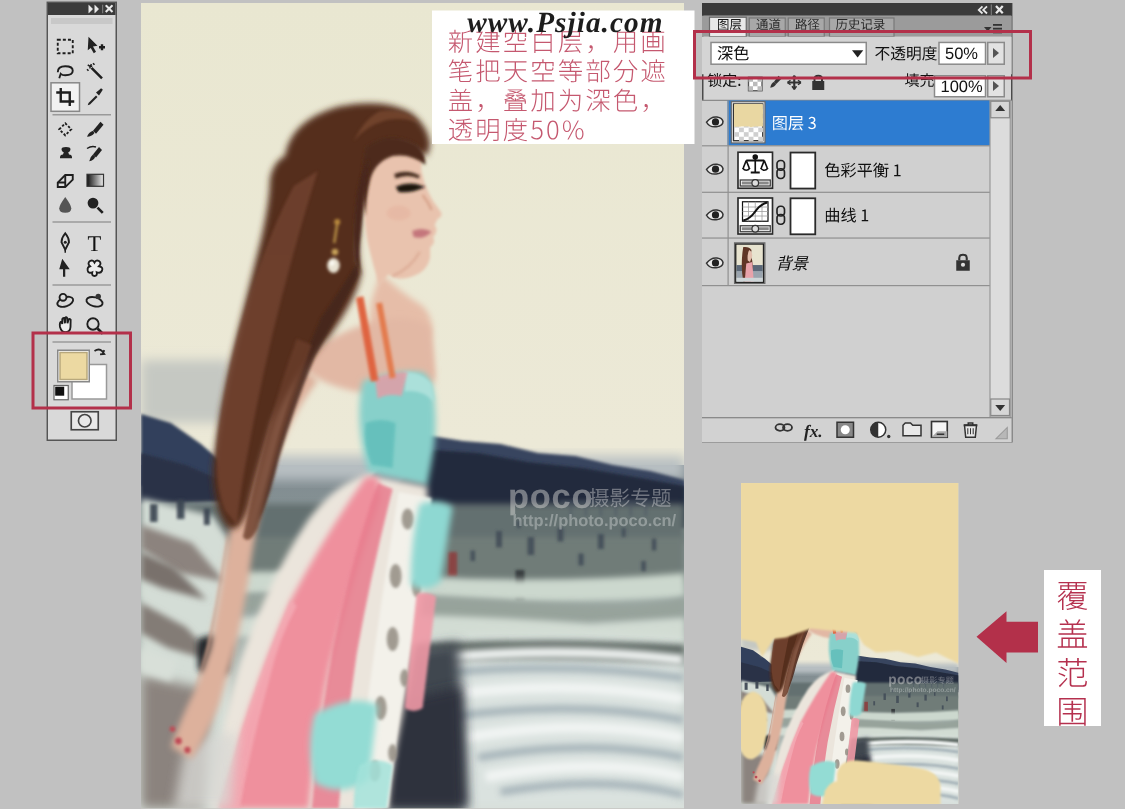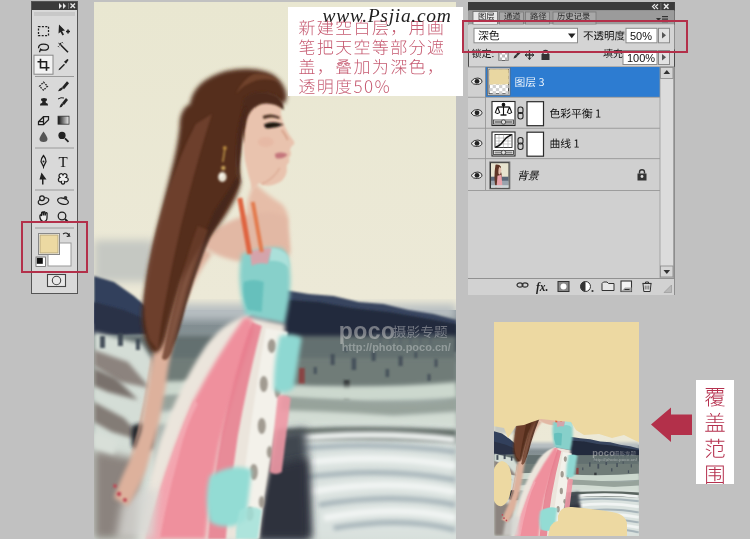--- a/index.html
+++ b/index.html
@@ -306,21 +306,21 @@
 <div class="abs" style="left:20.8px;top:221.4px;width:66.8px;height:51.7px;border:2.4px solid #b3304a;box-sizing:border-box;"></div>
 
 <div class="abs" style="left:287.5px;top:7px;width:175.5px;height:89px;background:#fff;">
 <svg class="abs" style="left:0;top:0" width="175.5" height="89" viewBox="0 0 175.5 89">
 <path d="M12.7 15.8C13.1 16.6 13.4 17.8 13.5 18.5L14.2 18.3C14.1 17.6 13.8 16.5 13.4 15.7ZM17.1 15.6C16.9 16.4 16.5 17.6 16.2 18.3L16.9 18.5C17.2 17.8 17.6 16.7 17.9 15.8ZM25.7 13.1C24.5 13.6 22.5 14.2 20.7 14.6L19.9 14.3V20.2C19.9 22.7 19.7 25.6 17.4 27.8C17.6 27.9 17.9 28.2 18 28.4C20.4 26 20.7 22.8 20.7 20.2V19.4H23.7V28.2H24.5V19.4H26.6V18.7H20.7V15.3C22.7 14.9 24.9 14.3 26.3 13.7ZM14.9 12.9V14.7H11.6V15.5H19V14.7H15.7V12.9ZM11.4 18.7V19.4H14.9V21.4H11.4V22.2H14.7C13.8 23.8 12.4 25.5 11.1 26.3C11.3 26.5 11.5 26.7 11.7 26.9C12.7 26.1 14 24.6 14.9 23.1V28.2H15.7V23.5C16.5 24.2 17.7 25.3 18.1 25.7L18.6 25.1C18.2 24.7 16.3 23.2 15.7 22.7V22.2H19.1V21.4H15.7V19.4H19.2V18.7Z M35.4 14.4V15.1H39.1V16.6H34.2V17.4H39.1V18.9H35.3V19.6H39.1V21.2H35.2V21.9H39.1V23.6H34.4V24.3H39.1V26.3H39.9V24.3H44.7V23.6H39.9V21.9H43.9V21.2H39.9V19.6H43.8V17.4H45V16.6H43.8V14.4H39.9V13H39.1V14.4ZM39.9 17.4H42.9V18.9H39.9ZM39.9 16.6V15.1H42.9V16.6ZM31.1 21.2 30.4 21.5C30.8 22.9 31.4 24 32 24.9C31.4 26.1 30.5 27 29.5 27.7C29.7 27.8 30 28.1 30.2 28.3C31.1 27.6 31.9 26.7 32.6 25.5C34.4 27.3 36.9 27.8 40.1 27.8H44.7C44.8 27.6 44.9 27.2 45.1 27C44.4 27 40.6 27 40.1 27C37.1 27 34.6 26.6 33 24.8C33.7 23.3 34.2 21.4 34.5 19L34 18.9L33.9 18.9H31.5C32.4 17.2 33.3 15.4 33.9 14.2L33.3 14L33.2 14.1H29.6V14.8H32.7C32 16.3 30.9 18.5 30 20.2L30.7 20.4L31.1 19.6H33.6C33.4 21.4 33 22.9 32.4 24.1C31.9 23.3 31.4 22.4 31.1 21.2Z M48.6 14.8V18H49.4V15.6H53.3C53 18.3 52 19.8 48.4 20.6C48.6 20.7 48.8 21.1 48.9 21.3C52.7 20.4 53.8 18.7 54.1 15.6H57.1V19.3C57.1 20.3 57.4 20.5 58.7 20.5C58.9 20.5 61.1 20.5 61.3 20.5C62.3 20.5 62.6 20.2 62.7 18.6C62.5 18.6 62.1 18.5 61.9 18.3C61.9 19.6 61.8 19.8 61.3 19.8C60.8 19.8 59 19.8 58.7 19.8C58 19.8 57.9 19.7 57.9 19.3V15.6H61.9V17.6H62.8V14.8H56V12.9H55.2V14.8ZM48.2 26.9V27.7H63.1V26.9H56V23H61.6V22.2H50V23H55.2V26.9Z M73.4 12.8C73.1 13.7 72.7 14.9 72.3 15.7H68.2V28.3H69V27H79V28.2H79.8V15.7H73.2C73.5 15 73.9 13.9 74.3 13.1ZM69 26.2V21.7H79V26.2ZM69 20.9V16.6H79V20.9Z M89 19.3V20.1H98.6V19.3ZM87.2 14.5H97.9V16.9H87.2ZM86.3 13.8V18.7C86.3 21.4 86.2 25.1 84.5 27.8C84.7 27.9 85.1 28.1 85.2 28.2C86.9 25.5 87.2 21.5 87.2 18.7V17.6H98.7V13.8ZM88.5 27.9C89 27.7 89.7 27.6 97.7 27.2L98.4 28.4L99.1 28C98.5 26.9 97.3 25.1 96.2 23.7L95.5 24C96.1 24.7 96.7 25.6 97.2 26.5L89.7 26.9C90.7 25.8 91.8 24.4 92.8 22.9H99.8V22.2H87.8V22.9H91.7C90.8 24.4 89.6 25.8 89.3 26.2C88.9 26.7 88.5 27 88.2 27C88.3 27.3 88.5 27.7 88.5 27.9Z M104.5 28.5C106.1 27.9 107.2 26.6 107.2 24.8C107.2 23.8 106.8 23.1 106 23.1C105.4 23.1 105 23.4 105 24.1C105 24.8 105.4 25.2 106 25.2C106.1 25.2 106.2 25.1 106.4 25.1C106.3 26.4 105.6 27.3 104.3 27.9Z M123.3 14.1V20.3C123.3 22.7 123.1 25.6 121.2 27.8C121.4 27.9 121.7 28.2 121.9 28.3C123.2 26.8 123.7 24.9 124 22.9H128.7V28.1H129.5V22.9H134.6V26.9C134.6 27.3 134.5 27.4 134.2 27.4C133.8 27.4 132.7 27.4 131.4 27.4C131.5 27.6 131.6 28 131.7 28.2C133.3 28.2 134.3 28.2 134.8 28C135.3 27.9 135.4 27.6 135.4 26.9V14.1ZM124.1 14.9H128.7V18.1H124.1ZM134.6 14.9V18.1H129.5V14.9ZM124.1 18.9H128.7V22.1H124C124.1 21.5 124.1 20.9 124.1 20.3ZM134.6 18.9V22.1H129.5V18.9Z M153.5 16.9V26.4H141.3V16.9H140.5V28.3H141.3V27.2H153.5V28.2H154.3V16.9ZM143.3 17V24.6H151.5V17H147.7V14.8H154.8V14.1H140V14.8H146.9V17ZM144 21.2H147V23.8H144ZM147.7 21.2H150.7V23.8H147.7ZM144 17.8H147V20.4H144ZM147.7 17.8H150.7V20.4H147.7Z" fill="#c5586f"></path>
       <path d="M11.6 44.2 11.7 45 18 44.4V46.2C18 47.4 18.4 47.7 20.1 47.7C20.5 47.7 23.9 47.7 24.3 47.7C25.7 47.7 26 47.2 26.1 45.3C25.9 45.3 25.6 45.2 25.4 45C25.3 46.7 25.1 47 24.3 47C23.6 47 20.6 47 20.1 47C19 47 18.8 46.8 18.8 46.2V44.3L26.4 43.6L26.3 42.8L18.8 43.5V41.4L24.7 40.8L24.6 40.1L18.8 40.6V38.7C20.9 38.4 22.9 38 24.4 37.6L23.8 37C21.3 37.7 16.7 38.3 12.8 38.7C12.9 38.8 13 39.1 13 39.3C14.6 39.2 16.3 39 18 38.8V40.7L12.4 41.3L12.5 42L18 41.4V43.6ZM13.7 32.5C13.2 34.2 12.3 36 11.2 37.1C11.4 37.2 11.8 37.5 11.9 37.6C12.5 36.9 13.1 36 13.6 35H14.8C15.3 35.8 15.7 36.8 15.9 37.5L16.7 37.2C16.5 36.6 16.1 35.7 15.7 35H18.5V34.2H13.9C14.1 33.7 14.3 33.2 14.5 32.6ZM20.2 32.5C19.7 34.2 18.9 35.8 17.8 36.9C18 37 18.3 37.2 18.5 37.4C19.1 36.7 19.6 35.9 20.1 35H21.7C22.1 35.6 22.5 36.4 22.7 37L23.4 36.7C23.2 36.2 22.9 35.5 22.5 35H26.1V34.2H20.5C20.7 33.7 20.9 33.2 21 32.6Z M36.6 34.2H39.5V40.1H36.6ZM35.8 33.4V45.4C35.8 47 36.3 47.4 38.1 47.4C38.5 47.4 42.5 47.4 42.9 47.4C44.7 47.4 45 46.6 45.1 44.3C44.9 44.3 44.6 44.1 44.3 44C44.2 46.1 44.1 46.6 43 46.6C42.1 46.6 38.7 46.6 38.1 46.6C36.8 46.6 36.6 46.4 36.6 45.4V40.9H43.3V42.1H44.1V33.4ZM43.3 40.1H40.3V34.2H43.3ZM32 32.5V36.1H29.8V36.8H32V40.9L29.6 41.7L29.9 42.5L32 41.8V46.8C32 47 31.9 47.1 31.7 47.1C31.5 47.1 30.9 47.1 30.2 47.1C30.3 47.3 30.4 47.7 30.5 47.9C31.4 47.9 32 47.8 32.3 47.7C32.7 47.6 32.8 47.3 32.8 46.8V41.5L35 40.8L34.8 40L32.8 40.7V36.8H34.7V36.1H32.8V32.5Z M48.3 33.9V34.7H55.1V38C55.1 38.4 55.1 38.8 55.1 39.2H48.8V40H55C54.6 42.7 53.2 45.3 48 47.2C48.2 47.4 48.4 47.7 48.5 47.9C53.5 46.1 55.2 43.5 55.7 40.8C57 44.5 59.2 46.8 62.8 47.9C63 47.7 63.2 47.3 63.4 47.2C59.6 46.2 57.4 43.7 56.3 40H62.6V39.2H55.9C56 38.8 56 38.4 56 38V34.7H63V33.9Z M66.9 34.4V37.6H67.7V35.2H71.6C71.3 37.9 70.3 39.4 66.7 40.2C66.9 40.3 67.1 40.7 67.2 40.9C71 40 72.1 38.3 72.5 35.2H75.4V38.9C75.4 39.9 75.8 40.1 77 40.1C77.3 40.1 79.4 40.1 79.7 40.1C80.7 40.1 80.9 39.8 81 38.2C80.8 38.2 80.5 38.1 80.3 37.9C80.2 39.2 80.1 39.4 79.6 39.4C79.2 39.4 77.4 39.4 77 39.4C76.3 39.4 76.2 39.3 76.2 38.9V35.2H80.3V37.2H81.1V34.4H74.4V32.5H73.5V34.4ZM66.5 46.5V47.3H81.5V46.5H74.4V42.6H80V41.8H68.3V42.6H73.5V46.5Z M87.8 44.2C89 45 90.2 46.1 90.8 46.9L91.5 46.3C90.8 45.5 89.5 44.5 88.4 43.8ZM93.6 32.5C93.1 33.9 92.2 35.3 91.2 36.2C91.4 36.3 91.7 36.5 91.8 36.7L91.9 36.6V37.6H86.4V38.4H91.9V40.2H84.7V41H95.4V42.7H85.2V43.5H95.4V46.7C95.4 47 95.4 47 95.1 47.1C94.7 47.1 93.7 47.1 92.4 47C92.5 47.3 92.7 47.6 92.7 47.8C94.2 47.8 95.1 47.8 95.6 47.7C96.1 47.6 96.3 47.3 96.3 46.7V43.5H99.6V42.7H96.3V41H100V40.2H92.8V38.4H98.4V37.6H92.8V36.3H92.2C92.7 35.8 93 35.3 93.4 34.8H94.8C95.4 35.5 95.9 36.3 96.1 36.9L96.8 36.6C96.6 36.1 96.2 35.4 95.7 34.8H99.8V34H93.8C94 33.6 94.2 33.1 94.4 32.6ZM87.1 32.5C86.6 34 85.7 35.5 84.6 36.5C84.8 36.6 85.2 36.8 85.3 37C85.9 36.4 86.4 35.6 86.9 34.8H87.9C88.2 35.4 88.5 36.3 88.6 36.8L89.4 36.5C89.3 36.1 89 35.4 88.8 34.8H92.1V34H87.3C87.5 33.6 87.7 33.1 87.9 32.7Z M103 39.2V39.9H111.8V39.2ZM104.6 35.9C105 36.8 105.3 38 105.4 38.8L106.2 38.6C106.1 37.9 105.7 36.7 105.3 35.8ZM109.6 35.6C109.4 36.5 108.9 37.9 108.6 38.7L109.2 38.9C109.6 38.1 110.1 36.9 110.4 35.9ZM112.6 33.5V47.9H113.4V34.3H117.3C116.7 35.7 115.8 37.6 115 39.1C116.9 40.7 117.4 42 117.5 43.2C117.5 43.8 117.3 44.4 116.9 44.6C116.7 44.8 116.4 44.8 116.1 44.9C115.7 44.9 115.2 44.9 114.6 44.8C114.8 45.1 114.8 45.4 114.9 45.6C115.4 45.7 116 45.7 116.4 45.6C116.8 45.6 117.2 45.5 117.5 45.3C118 44.9 118.3 44.1 118.3 43.2C118.3 42 117.7 40.7 115.9 39C116.7 37.4 117.7 35.4 118.4 33.9L117.8 33.5L117.7 33.5ZM107.1 32.5V34.5H103.5V35.3H111.5V34.5H107.9V32.5ZM104.3 41.6V47.9H105V46.8H109.9V47.8H110.7V41.6ZM105 46V42.4H109.9V46Z M126.2 32.9C125.2 35.5 123.3 37.9 121.1 39.3C121.3 39.5 121.7 39.8 121.8 40C123.9 38.4 125.9 36 127.1 33.1ZM131.8 32.9 131.1 33.2C132.3 35.7 134.5 38.4 136.3 39.8C136.5 39.6 136.8 39.3 137 39.1C135.2 37.9 132.9 35.2 131.8 32.9ZM123.7 39V39.8H127.5C127.1 42.9 126.1 45.9 122 47.3C122.2 47.4 122.4 47.7 122.5 47.9C126.8 46.4 127.9 43.2 128.4 39.8H133.3C133.1 44.5 132.8 46.3 132.3 46.8C132.2 47 132 47 131.6 47C131.2 47 130.1 47 128.9 46.9C129 47.1 129.1 47.4 129.2 47.7C130.2 47.8 131.3 47.8 131.9 47.8C132.4 47.7 132.8 47.6 133.1 47.3C133.7 46.7 133.9 44.8 134.2 39.5C134.2 39.3 134.2 39 134.2 39Z M140 33.3C141 34.1 142.2 35.4 142.7 36.2L143.3 35.8C142.9 34.9 141.7 33.7 140.6 32.9ZM147 42.2C146.7 43.4 146.1 44.6 145.3 45.2L145.8 45.6C146.8 44.9 147.3 43.6 147.6 42.4ZM148.5 42.4C148.7 43.4 148.9 44.6 148.9 45.4L149.6 45.4C149.5 44.6 149.4 43.3 149.2 42.4ZM150.5 42.5C150.9 43.4 151.3 44.6 151.5 45.5L152.1 45.3C152 44.5 151.5 43.2 151.1 42.3ZM152.5 42.3C153.2 43.3 154 44.7 154.3 45.6L155 45.2C154.7 44.4 153.9 43.1 153.1 42.1ZM142.9 39.2H139.8V40H142.1V44.8C141.3 45.6 140.4 46.4 139.6 47L140.1 47.7C140.9 47 141.7 46.2 142.5 45.4C143.6 46.8 145.2 47.4 147.6 47.5C149.4 47.6 153.1 47.5 154.9 47.5C154.9 47.2 155 46.9 155.1 46.7C153.2 46.8 149.4 46.8 147.6 46.8C145.4 46.7 143.7 46 142.9 44.7ZM144.9 34.3V37.9C144.9 39.9 144.7 42.5 143.3 44.5C143.5 44.6 143.8 44.8 144 45C145.4 42.9 145.6 40 145.6 37.9V35H154.9V34.3H150V32.5H149.2V34.3ZM148 35.5V37.3H145.9V38H148V41.3H152.7V38H154.9V37.3H152.7V35.5H151.9V37.3H148.7V35.5ZM151.9 38V40.6H148.7V38Z" fill="#c5586f"></path>
       <path d="M13.2 61.7V66.2H11.3V67H26.6V66.2H24.8V61.7ZM13.9 66.2V62.4H16.8V66.2ZM17.5 66.2V62.4H20.4V66.2ZM21.2 66.2V62.4H24V66.2ZM22.4 52.1C22.1 52.7 21.5 53.7 21.1 54.3H16.3L16.9 54C16.7 53.5 16.2 52.7 15.7 52.1L15 52.4C15.4 53 15.9 53.8 16.1 54.3H12.3V55H18.5V56.8H13.1V57.5H18.5V59.4H11.7V60.1H26.2V59.4H19.4V57.5H24.9V56.8H19.4V55H25.5V54.3H21.9C22.3 53.7 22.8 53 23.1 52.4Z M31.1 67.7C32.7 67.1 33.8 65.8 33.8 64C33.8 63 33.4 62.3 32.6 62.3C32 62.3 31.6 62.6 31.6 63.3C31.6 64 32 64.4 32.6 64.4C32.7 64.4 32.8 64.3 33 64.3C32.9 65.6 32.2 66.5 30.9 67.1Z M51.3 53.9C52.6 54.1 53.9 54.4 55.1 54.6C53.5 55 51.6 55.3 49.9 55.5C50.1 55.6 50.2 55.9 50.3 56C52.3 55.9 54.5 55.5 56.4 54.9C57.8 55.3 59.1 55.7 60 56.1L60.6 55.6C59.7 55.2 58.6 54.9 57.4 54.6C58.6 54.1 59.6 53.5 60.3 52.9L59.9 52.5L59.7 52.6H50.5V53.2H58.9C58.2 53.6 57.3 54 56.3 54.3C54.9 53.9 53.3 53.7 51.7 53.4ZM49.4 57.5C50.1 57.8 50.8 58 51.5 58.3C50.4 58.7 49.3 59 48.2 59.2C48.3 59.3 48.5 59.6 48.6 59.8C49.8 59.5 51.1 59.2 52.2 58.6C53 59 53.8 59.4 54.3 59.7L54.9 59.3C54.3 58.9 53.7 58.6 52.9 58.2C53.8 57.8 54.6 57.2 55.1 56.5L54.6 56.2L54.4 56.2H49V56.9H53.8C53.4 57.3 52.9 57.6 52.2 57.9C51.5 57.6 50.6 57.3 49.9 57.1ZM56.3 57.5C57.2 57.8 58 58 58.8 58.3C57.9 58.6 57 58.9 56.1 59.1C56.2 59.2 56.4 59.5 56.5 59.6C57.5 59.4 58.6 59.1 59.7 58.6C60.6 58.9 61.4 59.3 62 59.6L62.5 59.2C62 58.8 61.2 58.5 60.4 58.2C61.2 57.7 61.9 57.1 62.4 56.4L61.9 56.2L61.8 56.2H55.9V56.9H61.2C60.8 57.3 60.2 57.6 59.6 57.9C58.7 57.6 57.7 57.3 56.7 57.1ZM51.8 63.7H59.4V64.7H51.8ZM51.8 63.2V62.2H59.4V63.2ZM51.8 65.4H59.4V66.4H51.8ZM51 61.5V66.4H48.2V67H63.1V66.4H60.2V61.5ZM48.8 59.9V62.1H49.5V60.6H61.8V62.1H62.6V59.9H56V58.5H55.2V59.9Z M75.3 54.3V67.2H76.1V66H80.1V67.1H80.9V54.3ZM76.1 65.2V55.1H80.1V65.2ZM69.1 52.3 69.1 55.4H66.5V56.2H69.1C68.9 60.6 68.4 64.7 66.1 67C66.3 67.1 66.6 67.3 66.8 67.5C69.1 65 69.7 60.8 69.9 56.2H72.9C72.8 63.2 72.6 65.7 72.2 66.2C72.1 66.4 71.9 66.4 71.7 66.4C71.4 66.4 70.6 66.4 69.7 66.3C69.9 66.6 69.9 66.9 69.9 67.1C70.7 67.2 71.5 67.2 71.9 67.2C72.4 67.1 72.7 67 72.9 66.7C73.5 66 73.6 63.6 73.7 55.9C73.7 55.8 73.7 55.4 73.7 55.4H69.9L69.9 52.3Z M86.9 52.9C87.6 53.7 88.4 54.8 88.8 55.5L89.5 55.1C89.1 54.4 88.3 53.3 87.6 52.6ZM92.5 59.8C93.4 60.8 94.5 62.3 95 63.2L95.7 62.8C95.2 61.9 94.1 60.5 93.1 59.4ZM91.1 52.1V54C91.1 54.7 91.1 55.4 91 56.2H85.4V57H90.9C90.6 60.2 89.3 63.8 84.9 66.7C85.1 66.8 85.4 67.1 85.5 67.3C90.1 64.2 91.4 60.4 91.8 57H98.1C97.9 63.4 97.6 65.7 97 66.3C96.8 66.5 96.7 66.5 96.3 66.5C95.9 66.5 94.8 66.5 93.6 66.4C93.7 66.6 93.8 67 93.9 67.2C94.9 67.3 96 67.3 96.6 67.3C97.1 67.2 97.5 67.1 97.8 66.7C98.5 66 98.7 63.6 99 56.7C99 56.6 99 56.2 99 56.2H91.9C91.9 55.4 91.9 54.7 91.9 54V52.1Z M103.8 52.9C104.9 53.4 106.2 54.3 106.8 54.9L107.3 54.2C106.7 53.6 105.4 52.8 104.3 52.3ZM103 57.5C104.1 57.9 105.4 58.6 106.1 59.1L106.5 58.4C105.9 57.9 104.5 57.3 103.4 56.9ZM103.5 66.7 104.2 67.2C105.1 65.7 106.2 63.6 106.9 61.9L106.3 61.4C105.5 63.2 104.3 65.4 103.5 66.7ZM112.3 58.6V60.6H107.5V61.4H111.7C110.5 63.3 108.6 65.1 106.7 66C106.9 66.1 107.2 66.4 107.3 66.6C109.1 65.6 111.1 63.8 112.3 61.7V67.5H113.1V61.5C114.2 63.5 116.1 65.5 117.8 66.5C118 66.3 118.2 66 118.4 65.8C116.7 65 114.9 63.2 113.8 61.4H118.2V60.6H113.1V58.6ZM107.9 52.9V55.8H108.6V53.6H111.2C111 56.3 110.4 57.6 107.7 58.3C107.8 58.5 108 58.8 108.1 59C111.1 58.1 111.8 56.7 112 53.6H114V57.2C114 58.2 114.3 58.3 115.3 58.3C115.5 58.3 117 58.3 117.2 58.3C118 58.3 118.2 58 118.3 56.6C118.1 56.5 117.8 56.4 117.6 56.3C117.6 57.5 117.5 57.6 117.1 57.6C116.8 57.6 115.6 57.6 115.3 57.6C114.8 57.6 114.8 57.6 114.8 57.2V53.6H117.3V55.6H118.1V52.9Z M128.8 60.6H124.1V57H128.8ZM129.6 60.6V57H134.5V60.6ZM126.3 52.1C125.4 53.7 123.7 55.9 121.3 57.4C121.6 57.6 121.8 57.8 122 58C122.5 57.7 122.9 57.3 123.3 56.9V65.1C123.3 66.9 124.1 67.3 126.5 67.3C127.1 67.3 133.1 67.3 133.6 67.3C136 67.3 136.4 66.5 136.7 64.1C136.4 64.1 136 63.9 135.8 63.8C135.6 66 135.4 66.5 133.7 66.5C132.5 66.5 127.3 66.5 126.4 66.5C124.6 66.5 124.1 66.2 124.1 65.1V61.4H134.5V62.2H135.4V56.2H130.3C131 55.4 131.6 54.4 132.1 53.5L131.5 53.2L131.3 53.2H126.6C126.8 52.9 127.1 52.5 127.2 52.2ZM124.1 56.2H124.1C124.9 55.5 125.5 54.7 126.1 54H130.9C130.5 54.7 129.9 55.6 129.4 56.2Z M141.2 67.7C142.8 67.1 143.9 65.8 143.9 64C143.9 63 143.5 62.3 142.7 62.3C142.1 62.3 141.7 62.6 141.7 63.3C141.7 64 142.1 64.4 142.7 64.4C142.8 64.4 142.9 64.3 143.1 64.3C143 65.6 142.3 66.5 141 67.1Z" fill="#c5586f"></path>
       <path d="M11.6 72.6C12.6 73.4 13.8 74.6 14.3 75.4L15 74.9C14.5 74.1 13.3 72.9 12.2 72.1ZM14.5 78.4H11.4V79.2H13.7V84C12.9 84.8 11.9 85.6 11.2 86.1L11.7 86.9C12.5 86.2 13.3 85.4 14.1 84.6C15.2 86 16.8 86.6 19.2 86.7C21 86.8 24.6 86.7 26.4 86.7C26.4 86.4 26.5 86.1 26.7 85.9C24.8 86 20.9 86 19.2 86C17 85.9 15.3 85.2 14.5 83.9ZM25.1 72C23.1 72.5 19.3 72.8 16.2 72.9C16.3 73.1 16.4 73.4 16.4 73.6C17.8 73.5 19.2 73.4 20.7 73.3V74.9H15.7V75.6H20C18.8 77 16.9 78.3 15.2 79C15.4 79.1 15.6 79.4 15.8 79.6C17.5 78.8 19.4 77.4 20.7 75.8V78.6H21.5V75.8C22.6 77.3 24.5 78.7 26.2 79.4C26.4 79.3 26.6 79 26.8 78.8C25.1 78.2 23.2 76.9 22.1 75.6H26.5V74.9H21.5V73.2C23.1 73.1 24.6 72.9 25.7 72.6ZM17.2 79.1V79.8H19.4C19.1 81.8 18.2 83.4 15.8 84.2C16 84.3 16.2 84.7 16.3 84.8C18.9 83.9 19.8 82.1 20.2 79.8H22.6C22.5 80.5 22.3 81.3 22.2 81.9L22.9 82L23.1 81.4H25C24.8 83 24.7 83.6 24.4 83.9C24.3 84 24.2 84 23.8 84C23.6 84 22.7 84 21.8 83.9C21.9 84.1 22 84.4 22 84.6C22.9 84.7 23.7 84.7 24.1 84.6C24.5 84.6 24.8 84.6 25 84.3C25.4 84 25.6 83.2 25.8 81.1C25.8 81 25.9 80.8 25.9 80.8H23.2L23.5 79.1Z M34.9 78V81.9H31.1V78ZM34.9 77.3H31.1V73.6H34.9ZM30.3 72.8V84.4H31.1V82.7H35.6V72.8ZM43.6 73.2V76.6H38.2V73.2ZM37.4 72.4V78.4C37.4 81.1 37.1 84.3 34.3 86.6C34.4 86.7 34.7 87 34.8 87.2C36.8 85.6 37.6 83.6 38 81.6H43.6V85.8C43.6 86.1 43.5 86.2 43.2 86.2C42.9 86.2 41.8 86.2 40.6 86.2C40.7 86.4 40.9 86.8 40.9 87C42.4 87 43.3 87 43.8 86.9C44.2 86.7 44.4 86.4 44.4 85.8V72.4ZM43.6 77.4V80.8H38.1C38.2 80 38.2 79.2 38.2 78.4V77.4Z M53.7 74.7V76.4H50.7V77.1H53.7V80H60V77.1H63V76.4H60V74.7H59.2V76.4H54.5V74.7ZM59.2 77.1V79.3H54.5V77.1ZM60.4 82.1C59.6 83.2 58.4 84 57 84.7C55.7 84 54.6 83.1 53.8 82.1ZM51.1 81.4V82.1H53.7L53.1 82.3C53.8 83.4 54.9 84.3 56.2 85C54.4 85.7 52.4 86.1 50.4 86.3C50.6 86.5 50.7 86.8 50.8 87.1C53 86.8 55.1 86.3 57 85.5C58.7 86.3 60.7 86.8 62.9 87.1C63 86.9 63.2 86.5 63.4 86.4C61.4 86.2 59.5 85.7 57.9 85.1C59.5 84.2 60.8 83.1 61.6 81.6L61.1 81.3L60.9 81.4ZM49.3 73.5V78.4C49.3 80.8 49.2 84.2 47.8 86.7C48 86.7 48.4 87 48.5 87.1C49.9 84.6 50.1 81 50.1 78.4V74.2H63.1V73.5H56.5V71.7H55.7V73.5Z M69.8 86C71.8 86 73.7 84.5 73.7 81.8C73.7 79.1 72.1 77.9 70 77.9C69.2 77.9 68.6 78.1 68 78.5L68.3 74.4H73.1V73.5H67.4L67 79.1L67.7 79.5C68.4 79 69 78.7 69.8 78.7C71.5 78.7 72.7 79.9 72.7 81.9C72.7 83.9 71.3 85.2 69.8 85.2C68.2 85.2 67.3 84.4 66.6 83.7L66 84.4C66.8 85.2 67.9 86 69.8 86Z M80.6 86C82.8 86 84.2 83.9 84.2 79.6C84.2 75.3 82.8 73.3 80.6 73.3C78.3 73.3 76.9 75.3 76.9 79.6C76.9 83.9 78.3 86 80.6 86ZM80.6 85.2C79 85.2 77.9 83.3 77.9 79.6C77.9 75.9 79 74.1 80.6 74.1C82.2 74.1 83.2 75.9 83.2 79.6C83.2 83.3 82.2 85.2 80.6 85.2Z M89.9 81C91.6 81 92.6 79.6 92.6 77.1C92.6 74.6 91.6 73.3 89.9 73.3C88.3 73.3 87.3 74.6 87.3 77.1C87.3 79.6 88.3 81 89.9 81ZM89.9 80.3C88.8 80.3 88.1 79.2 88.1 77.1C88.1 75.1 88.8 73.9 89.9 73.9C91.1 73.9 91.8 75.1 91.8 77.1C91.8 79.2 91.1 80.3 89.9 80.3ZM90.3 86H91.1L97.9 73.3H97.1ZM98.3 86C99.9 86 101 84.6 101 82.1C101 79.7 99.9 78.3 98.3 78.3C96.6 78.3 95.6 79.7 95.6 82.1C95.6 84.6 96.6 86 98.3 86ZM98.3 85.3C97.2 85.3 96.4 84.2 96.4 82.1C96.4 80.1 97.2 79 98.3 79C99.4 79 100.2 80.1 100.2 82.1C100.2 84.2 99.4 85.3 98.3 85.3Z" fill="#c5586f"></path>
 </svg>
 <div class="abs" style="left:24px;top:-2px;width:160px;font-family:'Liberation Serif',serif;
- font-style:italic;font-weight:normal;font-size:19.5px;color:#1d1d1d;letter-spacing:0.7px;margin-left:11px;">www.Psjia.com</div>
+ font-style:italic;font-weight:bold;font-size:19.5px;color:#1d1d1d;letter-spacing:0.7px;">www.Psjia.com</div>
 </div>
 <div class="abs" style="left:468px;top:2px;width:206.5px;height:293px;background:#d4d4d4;border:1px solid #4a4a4a;box-sizing:border-box;">
     <svg class="abs" style="left:-1px;top:-1px" width="206.5" height="293" viewBox="0 0 206.5 293">
       <rect x="0" y="0" width="206.5" height="8.5" fill="#3b3b3b"></rect>
       <path d="M187 2.2 L184.5 4.6 L187 7 M190 2.2 L187.5 4.6 L190 7" stroke="#e8e8e8" stroke-width="1.2" fill="none"></path>
       <path d="M196 2 L200.5 6.8 M200.5 2 L196 6.8" stroke="#e8e8e8" stroke-width="1.5" fill="none"></path>
       <rect x="192.5" y="1" width="0.8" height="7" fill="#777"></rect>
       <rect x="0" y="8.5" width="206.5" height="14" fill="#9b9b9b"></rect>
       <rect x="5" y="9.5" width="24.5" height="13" fill="#e9e9e9" stroke="#6a6a6a" stroke-width="0.8"></rect>
       <rect x="31.5" y="10" width="24" height="12.5" fill="#a8a8a8" stroke="#787878" stroke-width="0.8"></rect>

